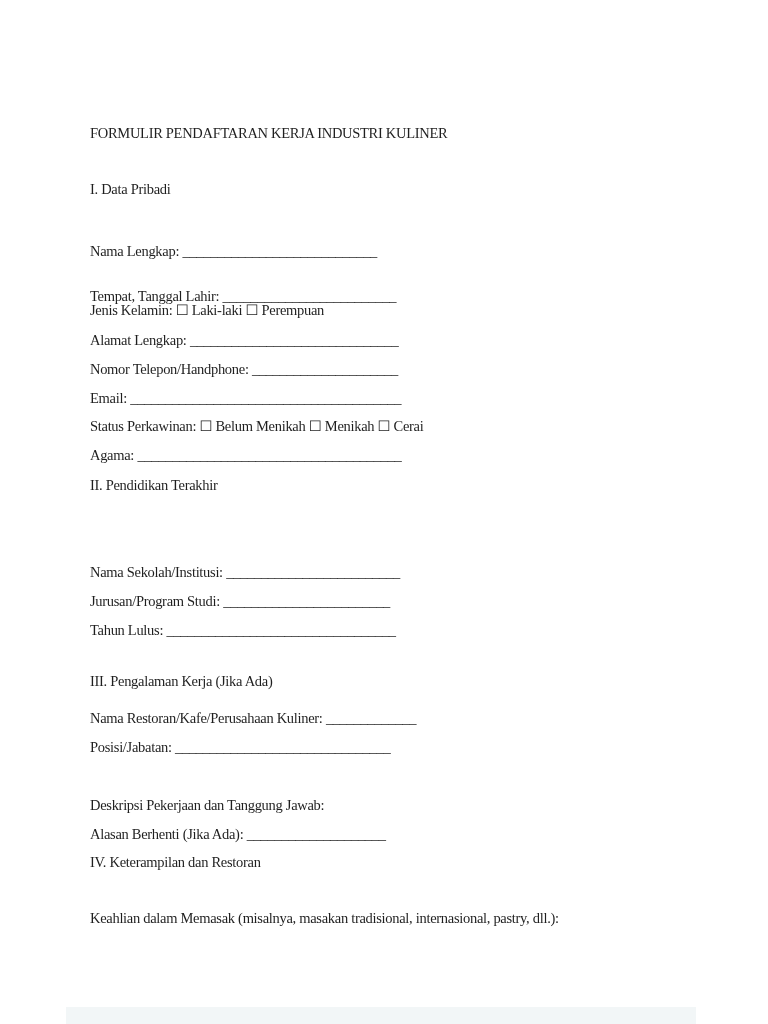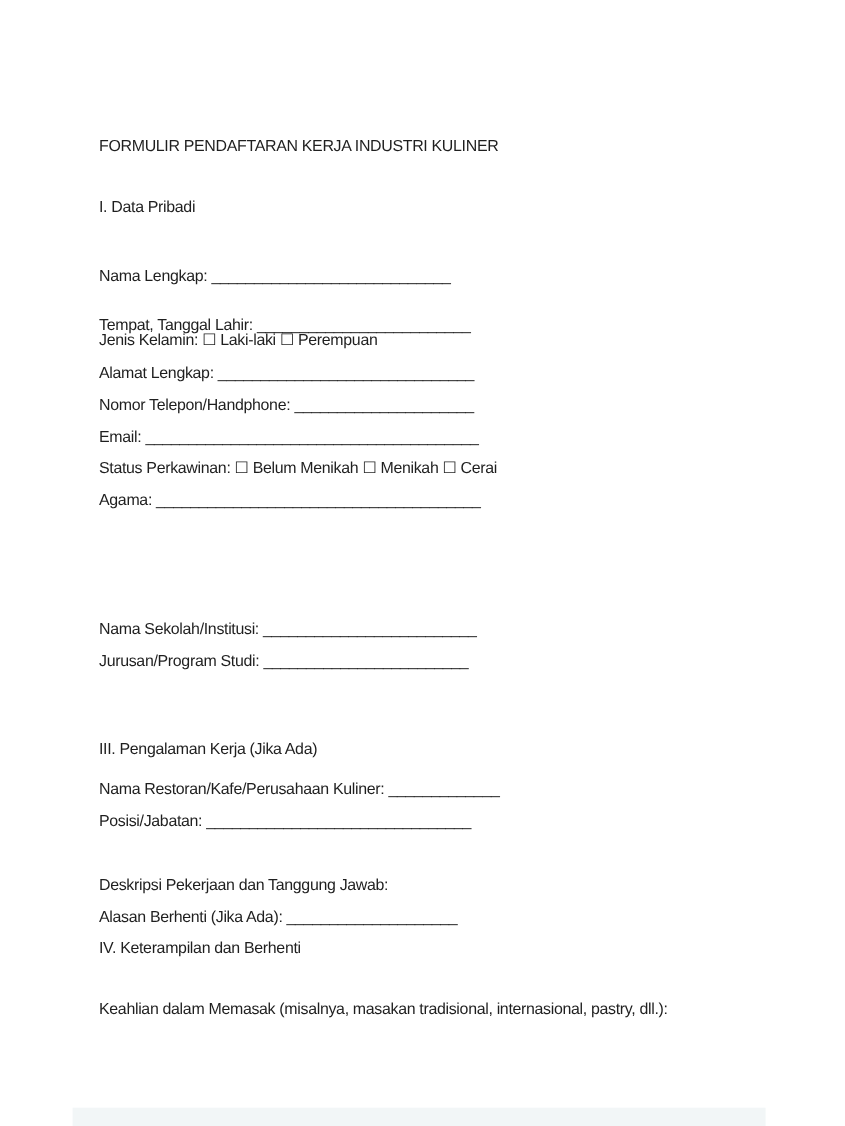--- a/index.html
+++ b/index.html
@@ -6,21 +6,21 @@
     margin: 0;
     padding: 0;
     background: #ffffff;
   }
   .page {
     position: relative;
     width: 696px;
     height: 1024px;
     background: #ffffff;
     overflow: hidden;
-    font-family: Liberation Sans, sans-serif;
+    font-family: Liberation Serif, serif;
     color: #1f1f1f;
   }
   .line {
     position: absolute;
     left: 90px;
     right: 30px;
     font-size: 14.5px;
     letter-spacing: -0.3px;
     line-height: 20px;
     white-space: nowrap;
@@ -45,26 +45,28 @@
   <div class="line" style="top:179px">I. Data Pribadi</div>
   <div class="line" style="top:241px">Nama Lengkap: ____________________________</div>
   <div class="line" style="top:286px">Tempat, Tanggal Lahir: _________________________</div>
   <div class="line" style="top:300px">Jenis Kelamin: ☐ Laki-laki ☐ Perempuan</div>
   <div class="line" style="top:330px">Alamat Lengkap: ______________________________</div>
   <div class="line" style="top:359px">Nomor Telepon/Handphone: _____________________</div>
   <div class="line" style="top:388px">Email: _______________________________________</div>
   <div class="line" style="top:416px">Status Perkawinan: ☐ Belum Menikah ☐ Menikah ☐ Cerai</div>
   <div class="line" style="top:445px">Agama: ______________________________________</div>
 
+  <div class="line" style="top:475px">II. Pendidikan Terakhir</div>
   <div class="line" style="top:562px">Nama Sekolah/Institusi: _________________________</div>
   <div class="line" style="top:591px">Jurusan/Program Studi: ________________________</div>
+  <div class="line" style="top:620px">Tahun Lulus: _________________________________</div>
 
   <div class="line" style="top:671px">III. Pengalaman Kerja (Jika Ada)</div>
   <div class="line" style="top:737px">Posisi/Jabatan: _______________________________</div>
   <div class="line" style="top:708px">Nama Restoran/Kafe/Perusahaan Kuliner: _____________</div>
   <div class="line" style="top:795px">Deskripsi Pekerjaan dan Tanggung Jawab:</div>
   <div class="line" style="top:824px">Alasan Berhenti (Jika Ada): ____________________</div>
 
-  <div class="line" style="top:852px">IV. Keterampilan dan Berhenti</div>
+  <div class="line" style="top:852px">IV. Keterampilan dan Restoran</div>
   <div class="line" style="top:908px">Keahlian dalam Memasak (misalnya, masakan tradisional, internasional, pastry, dll.):</div>
 
   <div class="page-gap"></div>
 </div>
 
 </body></html>

